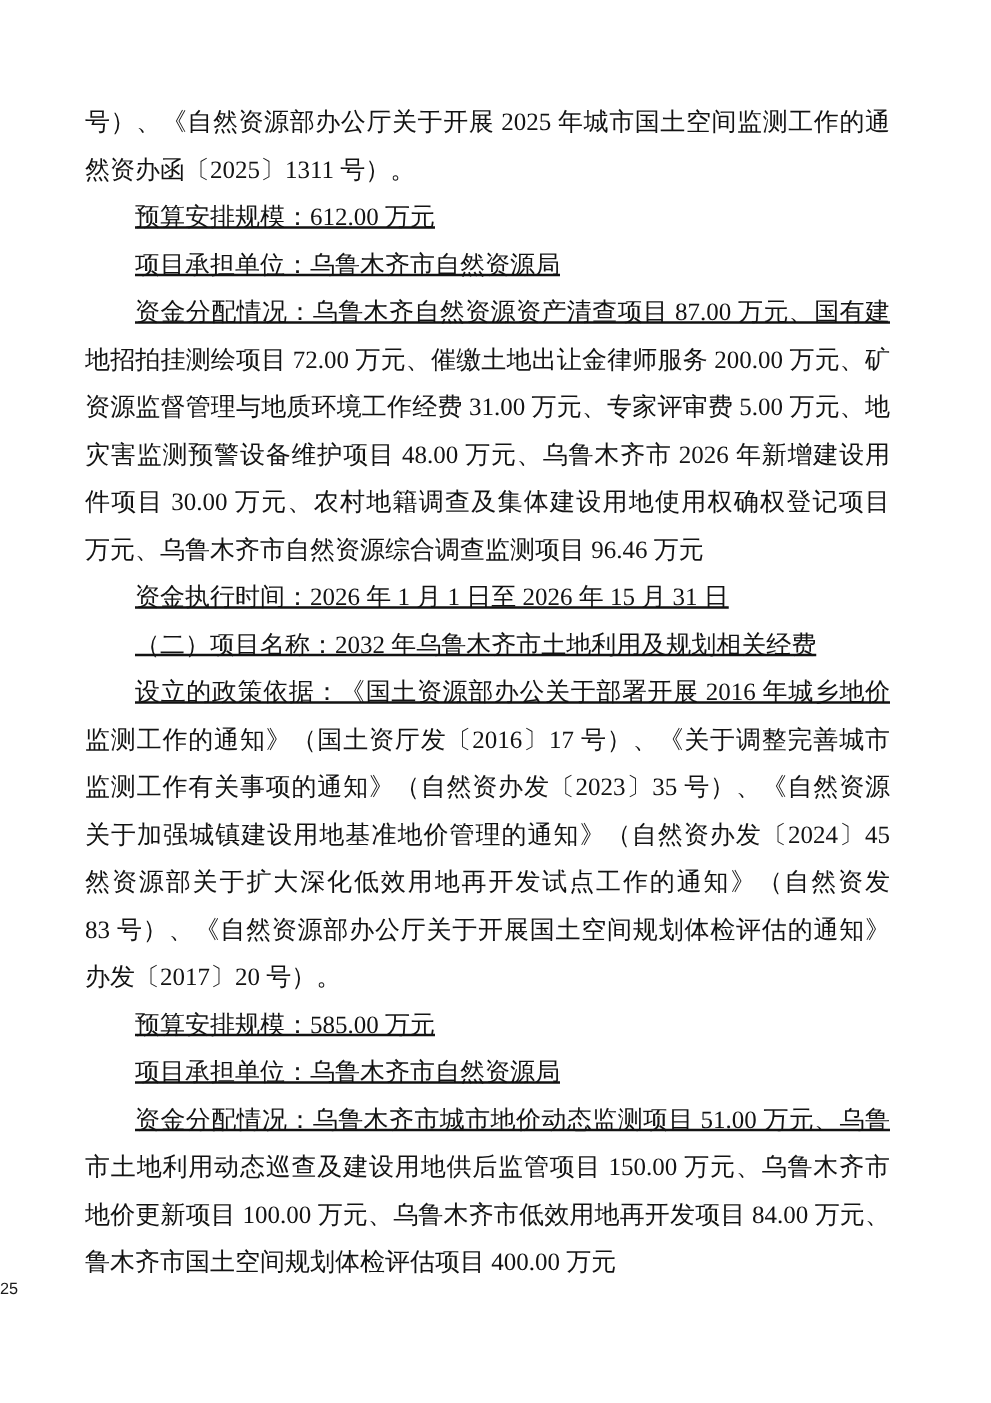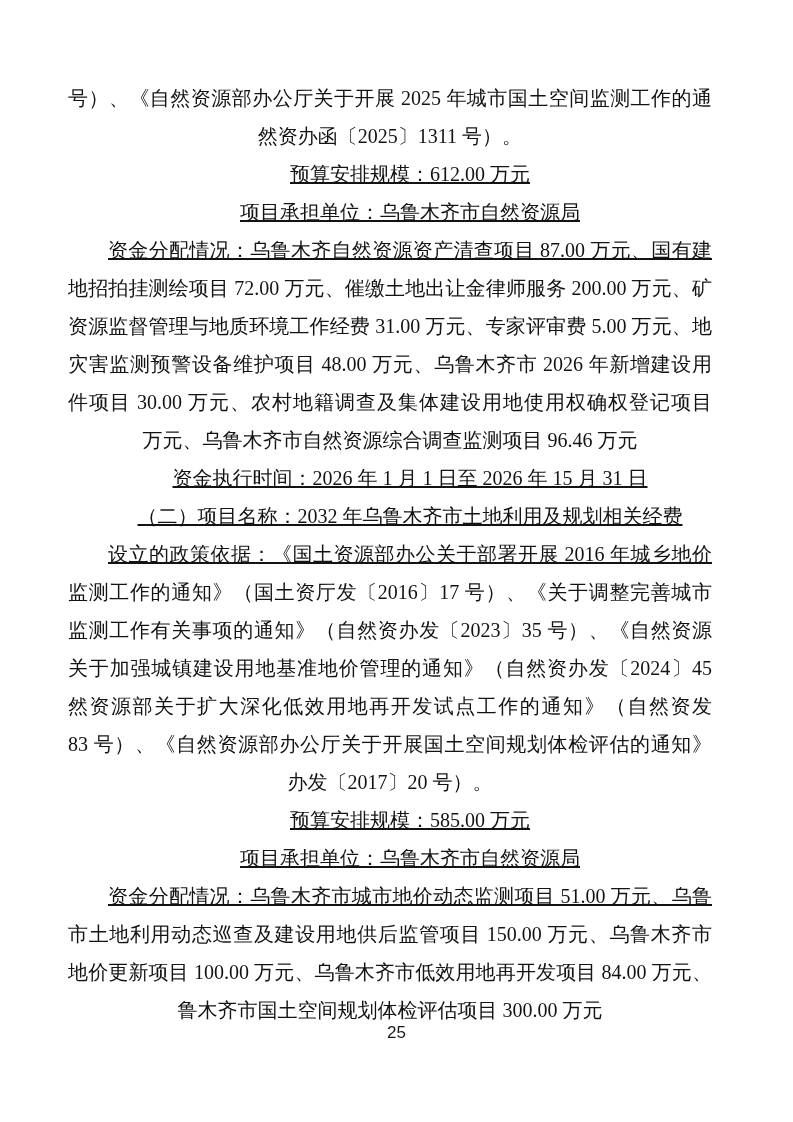--- a/index.html
+++ b/index.html
@@ -21,41 +21,41 @@
     left: 68px;
     top: 79px;
     width: 644px;
     font-size: 20px;
     line-height: 38px;
   }
   .para { margin: 0; padding: 0; }
   .line {
     height: 38px;
     overflow: hidden;
-    text-align: center;
+    text-align: left;
   }
   
   .line.j {
     text-align: justify;
     text-align-last: justify;
     text-justify: inter-ideograph;
   }
   
   .line.first {
     text-indent: 2em;
     text-decoration: underline;
   }
   .pagenum {
     position: absolute;
     top: 1023px;
     left: 0;
     width: 100%;
-    text-align: center;
+    text-align: left;
     font-family: "Liberation Sans", "DejaVu Sans", sans-serif;
-    font-size: 17px;
+    font-size: 13px;
     color: #1a1a1a;
   }
 </style>
 </head>
 <body>
 
 <div class="page">
   <div class="content">
 
     <div class="para">
@@ -103,19 +103,19 @@
     </div>
 
     <div class="para">
       <div class="line first">项目承担单位：乌鲁木齐市自然资源局</div>
     </div>
 
     <div class="para">
       <div class="line j first">资金分配情况：乌鲁木齐市城市地价动态监测项目 51.00 万元、乌鲁木齐</div>
       <div class="line j">市土地利用动态巡查及建设用地供后监管项目 150.00 万元、乌鲁木齐市基准</div>
       <div class="line j">地价更新项目 100.00 万元、乌鲁木齐市低效用地再开发项目 84.00 万元、乌</div>
-      <div class="line">鲁木齐市国土空间规划体检评估项目 300.00 万元</div>
+      <div class="line">鲁木齐市国土空间规划体检评估项目 400.00 万元</div>
     </div>
 
   </div>
 
   <div class="pagenum">25</div>
 </div>
 
 </body></html>

